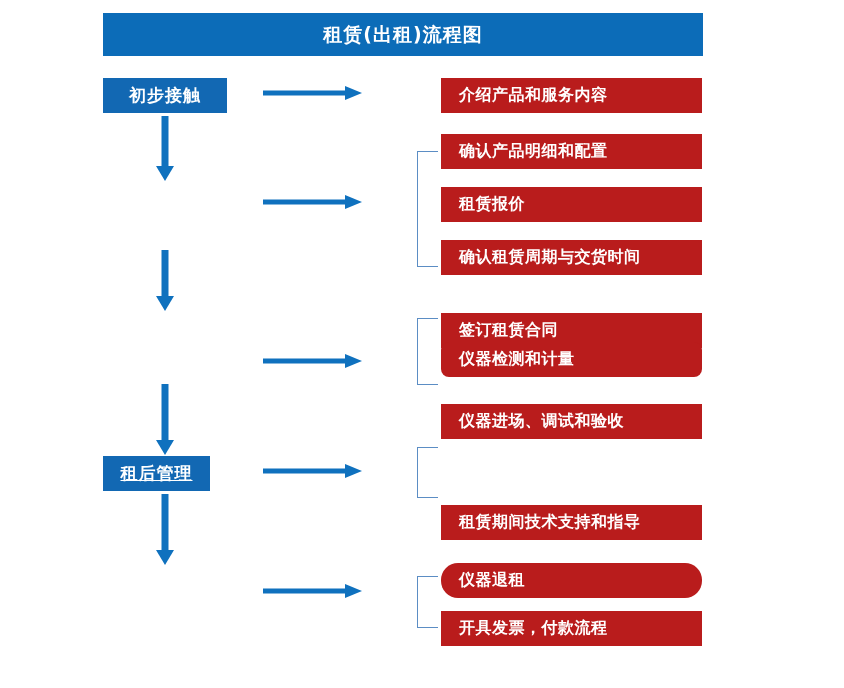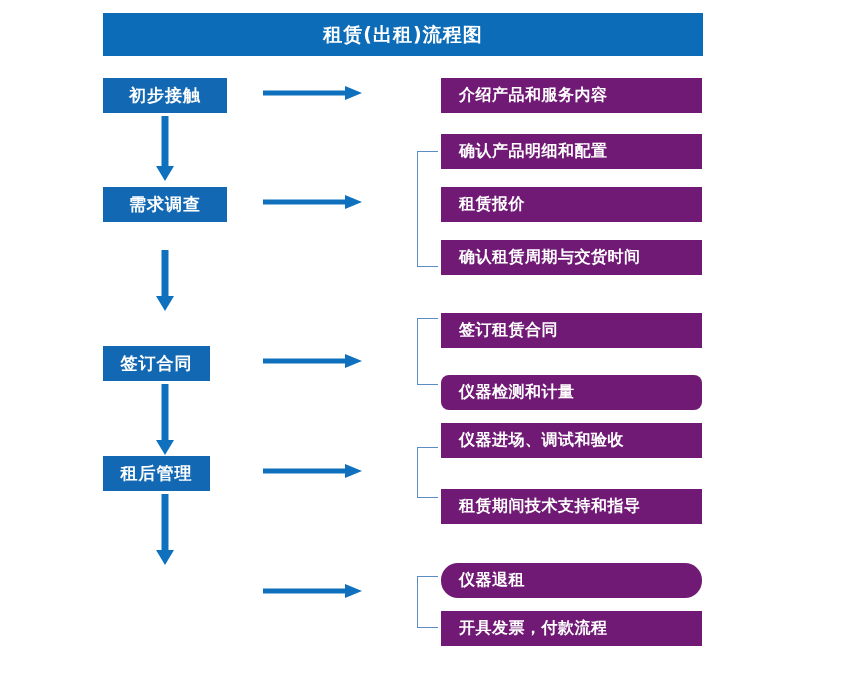--- a/index.html
+++ b/index.html
@@ -49,21 +49,21 @@
     letter-spacing: 1px;
     height: 35px;
   }
 
   
   .detail-box {
     position: absolute;
     left: 441px;
     width: 261px;
     height: 35px;
-    background: #701a75;
+    background: #b91c1c;
     color: #ffffff;
     font-size: 16px;
     font-weight: bold;
     display: flex;
     align-items: center;
     padding-left: 18px;
     letter-spacing: 0.5px;
   }
 
   
@@ -106,21 +106,20 @@
 
   <div class="arrow-down" style="left:147px; top:116px; height:66px;">
     <svg class="arrow-svg" width="36" height="66" viewBox="0 0 36 66">
       <line x1="18" y1="0" x2="18" y2="52" stroke="#0F71BE" stroke-width="7"></line>
       <polygon points="9,50 27,50 18,65" fill="#0F71BE"></polygon>
     </svg>
   </div>
 
   <div class="detail-box" style="top:78px;">介绍产品和服务内容</div>
 
-  <div class="node-box" style="left:103px; top:187px; width:124px;">需求调查</div>
 
   <div class="arrow-right" style="left:263px; top:192px;">
     <svg class="arrow-svg" width="100" height="20" viewBox="0 0 100 20">
       <line x1="0" y1="10" x2="82" y2="10" stroke="#0F71BE" stroke-width="5"></line>
       <polygon points="82,3 99,10 82,17" fill="#0F71BE"></polygon>
     </svg>
   </div>
 
   <div class="arrow-down" style="left:147px; top:250px; height:62px;">
     <svg class="arrow-svg" width="36" height="62" viewBox="0 0 36 62">
@@ -128,61 +127,60 @@
       <polygon points="9,46 27,46 18,61" fill="#0F71BE"></polygon>
     </svg>
   </div>
 
   <div class="bracket" style="top:151px; height:116px;"></div>
 
   <div class="detail-box" style="top:134px;">确认产品明细和配置</div>
   <div class="detail-box" style="top:240px;">确认租赁周期与交货时间</div>
   <div class="detail-box" style="top:187px;">租赁报价</div>
 
-  <div class="node-box" style="left:103px; top:346px; width:107px;">签订合同</div>
 
   <div class="arrow-right" style="left:263px; top:351px;">
     <svg class="arrow-svg" width="100" height="20" viewBox="0 0 100 20">
       <line x1="0" y1="10" x2="82" y2="10" stroke="#0F71BE" stroke-width="5"></line>
       <polygon points="82,3 99,10 82,17" fill="#0F71BE"></polygon>
     </svg>
   </div>
 
   <div class="arrow-down" style="left:147px; top:384px; height:72px;">
     <svg class="arrow-svg" width="36" height="72" viewBox="0 0 36 72">
       <line x1="18" y1="0" x2="18" y2="58" stroke="#0F71BE" stroke-width="7"></line>
       <polygon points="9,56 27,56 18,71" fill="#0F71BE"></polygon>
     </svg>
   </div>
 
   <div class="bracket" style="top:318px; height:67px;"></div>
 
   <div class="detail-box" style="top:313px;">签订租赁合同</div>
-  <div class="detail-box" style="top:375px;border-radius:8px;">仪器检测和计量</div>
+  <div class="detail-box" style="top:342px;border-radius:8px;">仪器检测和计量</div>
 
-  <div class="node-box" style="left:103px; top:456px; width:107px;">租后管理</div>
+  <div class="node-box" style="left:103px; top:456px; width:107px;text-decoration:underline;">租后管理</div>
 
   <div class="arrow-right" style="left:263px; top:461px;">
     <svg class="arrow-svg" width="100" height="20" viewBox="0 0 100 20">
       <line x1="0" y1="10" x2="82" y2="10" stroke="#0F71BE" stroke-width="5"></line>
       <polygon points="82,3 99,10 82,17" fill="#0F71BE"></polygon>
     </svg>
   </div>
 
   <div class="arrow-down" style="left:147px; top:494px; height:72px;">
     <svg class="arrow-svg" width="36" height="72" viewBox="0 0 36 72">
       <line x1="18" y1="0" x2="18" y2="58" stroke="#0F71BE" stroke-width="7"></line>
       <polygon points="9,56 27,56 18,71" fill="#0F71BE"></polygon>
     </svg>
   </div>
 
   <div class="bracket" style="top:447px; height:51px;"></div>
 
-  <div class="detail-box" style="top:423px;text-align:center;">仪器进场、调试和验收</div>
-  <div class="detail-box" style="top:489px;">租赁期间技术支持和指导</div>
+  <div class="detail-box" style="top:404px;text-align:center;">仪器进场、调试和验收</div>
+  <div class="detail-box" style="top:505px;">租赁期间技术支持和指导</div>
 
 
   <div class="arrow-right" style="left:263px; top:581px;">
     <svg class="arrow-svg" width="100" height="20" viewBox="0 0 100 20">
       <line x1="0" y1="10" x2="82" y2="10" stroke="#0F71BE" stroke-width="5"></line>
       <polygon points="82,3 99,10 82,17" fill="#0F71BE"></polygon>
     </svg>
   </div>
 
   <div class="bracket" style="top:576px; height:52px;"></div>

